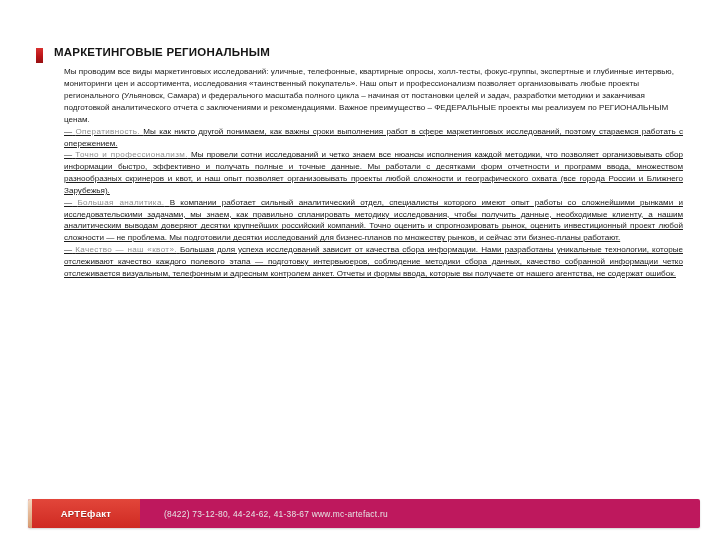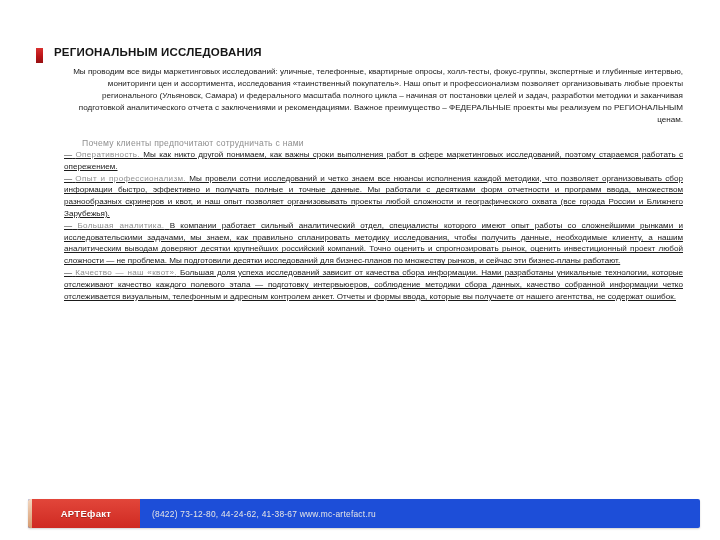--- a/index.html
+++ b/index.html
@@ -61,21 +61,21 @@
   p.para {
     margin: 0;
     font-size: 8.1px;
     line-height: 1.46;
     color: #1a1a1a;
     text-align: justify;
     text-justify: inter-word;
   }
 
   p.intro {
-    text-align: right;
+    text-align: left;
     line-height: 1.48;
   }
 
   .subhead {
     margin: 11px 0 0 18px;
     font-size: 8.6px;
     color: #8f8f8f;
     font-weight: normal;
     letter-spacing: 0.25px;
     line-height: 1.4;
@@ -95,21 +95,21 @@
     color: #1a1a1a;
   }
 
   
   .footer {
     position: absolute;
     left: 28px;
     top: 499px;
     width: 672px;
     height: 29px;
-    background: #1d4ed8;
+    background: #be185d;
     border-radius: 2px;
     display: flex;
     align-items: center;
     box-shadow: 0 1px 2px rgba(0,0,0,0.18);
   }
   .footer-edge {
     width: 4px;
     height: 29px;
     background: #e8b99a;
     background: linear-gradient(180deg,#f3d8c2 0%, #d79a6e 100%);
@@ -131,49 +131,48 @@
     font-size: 9.5px;
     font-weight: bold;
     letter-spacing: 0.3px;
     text-shadow: 0 1px 0 rgba(0,0,0,0.25);
     white-space: nowrap;
   }
   .footer-contacts {
     color: #e6e6e6;
     font-size: 8.4px;
     letter-spacing: 0.25px;
-    margin-left: 12px;
+    margin-left: 24px;
     white-space: nowrap;
   }
 </style>
 </head>
 <body>
 
 <div class="slide">
 
   <div class="title-row">
     <span class="title-marker"></span>
-    <span class="title-text">РЕГИОНАЛЬНЫМ ИССЛЕДОВАНИЯ</span>
+    <span class="title-text">МАРКЕТИНГОВЫЕ РЕГИОНАЛЬНЫМ</span>
   </div>
 
   <div class="body-wrap">
 
     <p class="para intro">Мы проводим все виды маркетинговых исследований: уличные, телефонные, квартирные опросы, холл-тесты, фокус-группы, экспертные и глубинные интервью, мониторинги цен и ассортимента, исследования «таинственный покупатель». Наш опыт и профессионализм позволяет организовывать любые проекты регионального (Ульяновск, Самара) и федерального масштаба полного цикла – начиная от постановки целей и задач, разработки методики и заканчивая подготовкой аналитического отчета с заключениями и рекомендациями. Важное преимущество – ФЕДЕРАЛЬНЫЕ проекты мы реализуем по РЕГИОНАЛЬНЫМ ценам.</p>
 
-    <div class="subhead">Почему клиенты предпочитают сотрудничать с нами</div>
 
     <p class="para bullet-para">
       <span class="dash">—</span>
       <span class="lead">Оперативность.</span>
       <span>Мы как никто другой понимаем, как важны сроки выполнения работ в сфере маркетинговых исследований, поэтому стараемся работать с опережением.</span>
     </p>
 
     <p class="para bullet-para">
       <span class="dash">—</span>
-      <span class="lead">Опыт и профессионализм.</span>
+      <span class="lead">Точно и профессионализм.</span>
       <span>Мы провели сотни исследований и четко знаем все нюансы исполнения каждой методики, что позволяет организовывать сбор информации быстро, эффективно и получать полные и точные данные. Мы работали с десятками форм отчетности и программ ввода, множеством разнообразных скринеров и квот, и наш опыт позволяет организовывать проекты любой сложности и географического охвата (все города России и Ближнего Зарубежья).</span>
     </p>
 
     <p class="para bullet-para">
       <span class="dash">—</span>
       <span class="lead">Большая аналитика.</span>
       <span>В компании работает сильный аналитический отдел, специалисты которого имеют опыт работы со сложнейшими рынками и исследовательскими задачами, мы знаем, как правильно спланировать методику исследования, чтобы получить данные, необходимые клиенту, а нашим аналитическим выводам доверяют десятки крупнейших российский компаний. Точно оценить и спрогнозировать рынок, оценить инвестиционный проект любой сложности — не проблема. Мы подготовили десятки исследований для бизнес-планов по множеству рынков, и сейчас эти бизнес-планы работают.</span>
     </p>
 
     <p class="para bullet-para">

